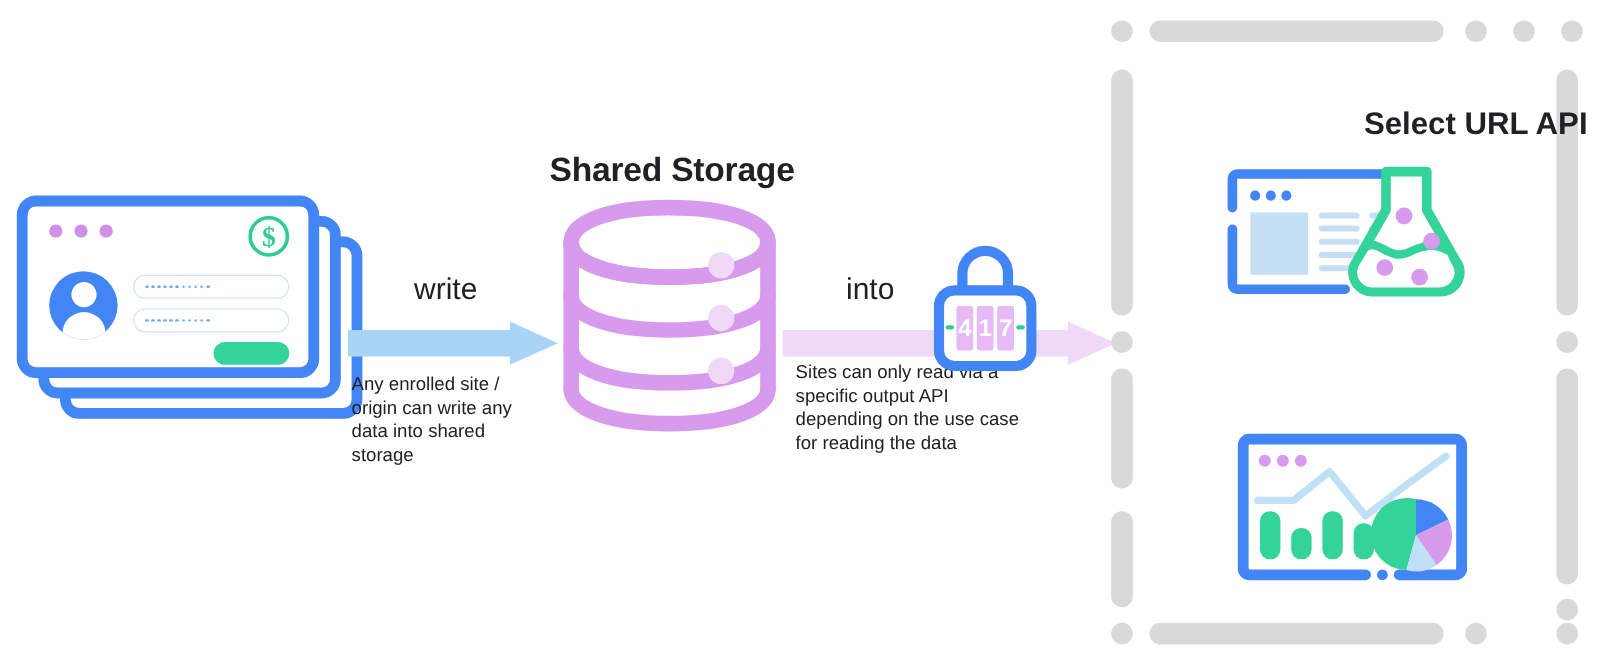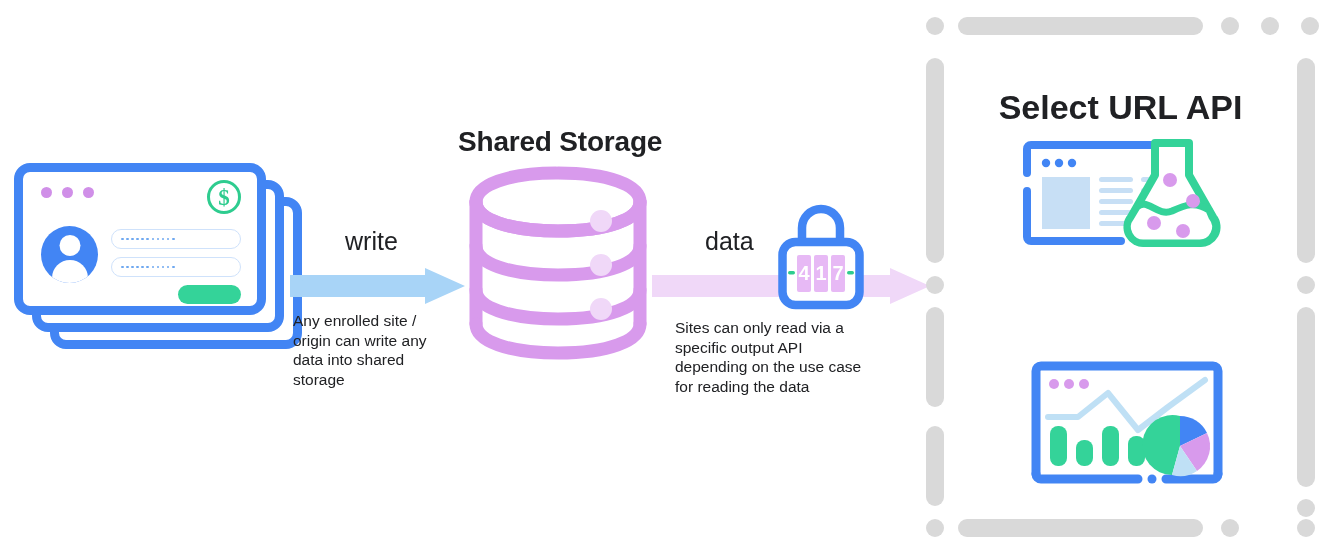--- a/index.html
+++ b/index.html
@@ -71,21 +71,21 @@
 
   
   #cyl{left:468px;top:163px;width:180px;height:200px;}
 
   
   #lock{left:778px;top:200px;width:86px;height:110px;}
 
   
   #panel{left:918px;top:10px;width:405px;height:535px;}
 
-  .api-title{font-size:34px;font-weight:700;text-align:center;white-space:nowrap;}
+  .api-title{font-size:26px;font-weight:700;text-align:right;white-space:nowrap;}
 </style>
 </head>
 <body>
 
 <div class="stage">
 
   <div class="abs" id="cards">
     <div class="card c3"></div>
     <div class="card c2"></div>
     <div class="card c1">
@@ -157,28 +157,28 @@
         <path d="M172 39 L172 161"></path>
 
         <path d="M8 161 C 8 178 40 190 90 190 C 140 190 172 178 172 161"></path>
       </g>
       <circle cx="133" cy="58" r="11" fill="#f0d8f8"></circle>
       <circle cx="133" cy="102" r="11" fill="#f0d8f8"></circle>
       <circle cx="133" cy="146" r="11" fill="#f0d8f8"></circle>
     </svg>
   </div>
 
-  <div class="abs arrow-label" style="left:705px;top:227px;">data</div>
+  <div class="abs arrow-label" style="left:705px;top:227px;">into</div>
   <div class="abs" style="left:652px;top:268px;width:278px;height:36px;">
     <svg width="278" height="36" viewBox="0 0 278 36">
       <path d="M0 7 L238 7 L238 0 L278 18 L238 36 L238 29 L0 29 Z" fill="#f0d8f8"></path>
       <rect x="0" y="7" width="14" height="22" rx="11" fill="#f0d8f8"></rect>
     </svg>
   </div>
-  <div class="abs caption" style="left:663px;top:318px;width:250px;margin-left:12px;">Sites can only read via a
+  <div class="abs caption" style="left:663px;top:301px;width:250px;">Sites can only read via a
 specific output API
 depending on the use case
 for reading the data</div>
 
   <div class="abs" id="lock">
     <svg width="86" height="110" viewBox="0 0 86 110">
       <path d="M24 45 L24 28 A19 19 0 0 1 62 28 L62 45" fill="none" stroke="#4285f4" stroke-width="8.5" stroke-linecap="round"></path>
       <rect x="4.5" y="42" width="77" height="63" rx="13" fill="#ffffff" stroke="#4285f4" stroke-width="8.5"></rect>
       <g>
         <rect x="19" y="55" width="14" height="37" rx="2" fill="#e7b9f5"></rect>

